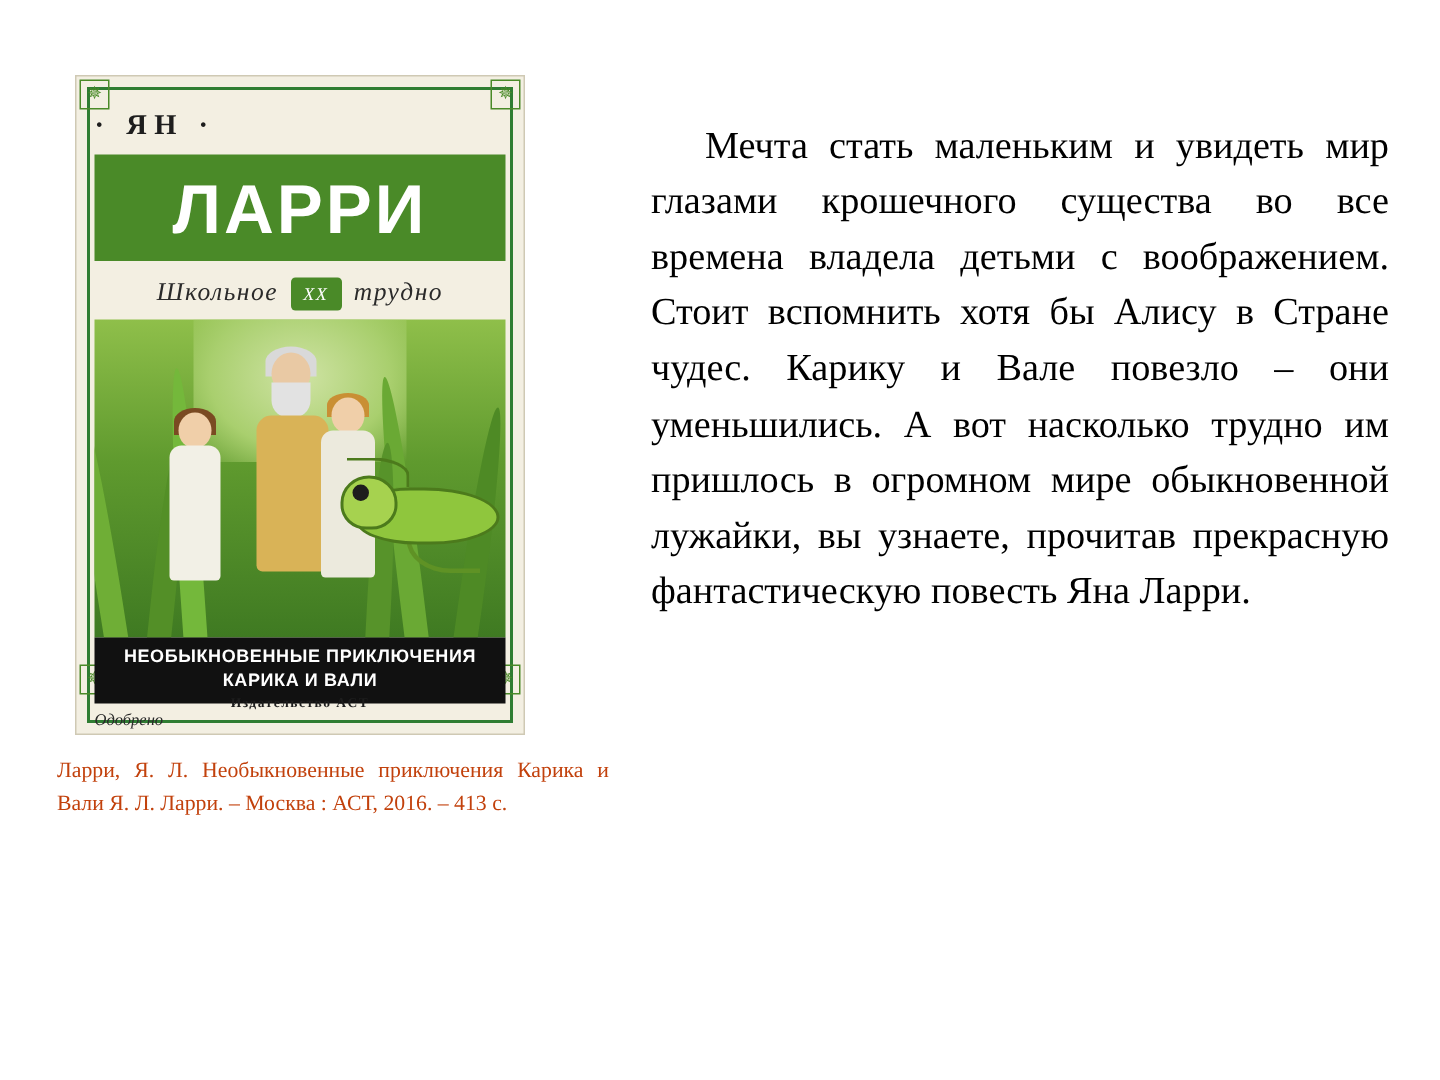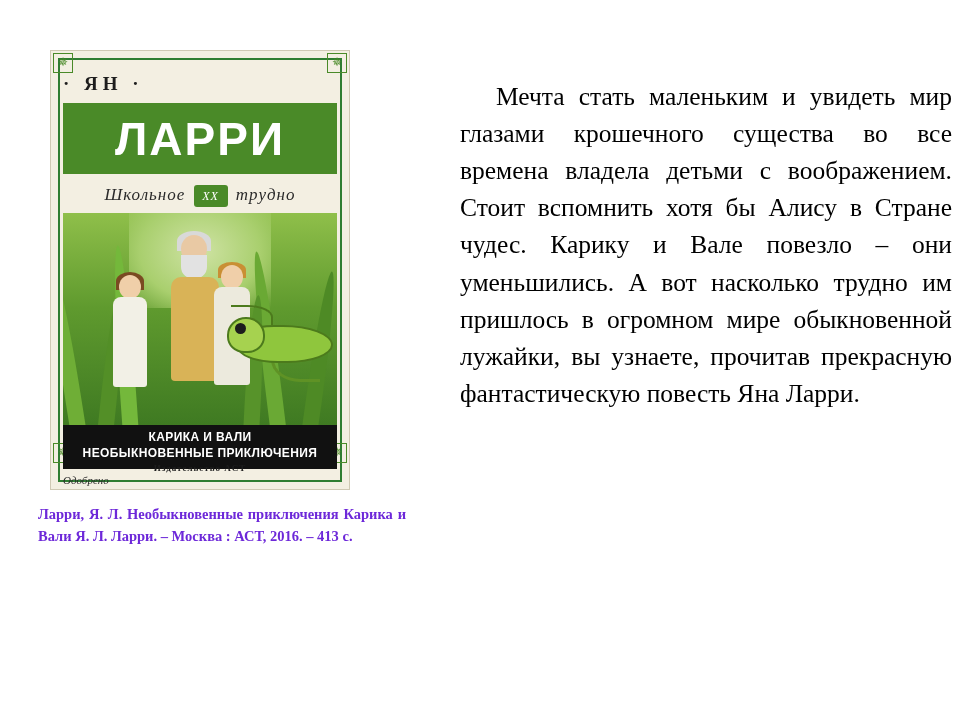--- a/index.html
+++ b/index.html
@@ -269,31 +269,31 @@
   .orn-tl { left: 2px; top: 2px; }
   .orn-tr { right: 2px; top: 2px; }
   .orn-bl { left: 2px; bottom: 26px; }
   .orn-br { right: 2px; bottom: 26px; }
 
   
   .caption {
     margin-top: 14px;
     width: 368px;
     font-family: "Liberation Serif", serif;
-    font-weight: bold;
+    font-weight: normal;
     font-size: 14.5px;
     line-height: 1.5;
-    color: #6d28d9;
+    color: #c2410c;
     text-align: justify;
   }
 
   
   .right-col {
     position: absolute;
-    left: 460px;
+    left: 434px;
     top: 52px;
     width: 492px;
   }
   .body-text {
     font-family: "Liberation Serif", serif;
     font-size: 25.5px;
     line-height: 1.46;
     color: #000000;
     text-align: justify;
     text-indent: 36px;
@@ -360,22 +360,22 @@
           <div class="grasshopper">
             <div class="gleg"></div>
             <div class="gbody"></div>
             <div class="ghead"></div>
             <div class="geye"></div>
             <div class="gant"></div>
           </div>
         </div>
 
         <div class="cover-worktitle">
+          <div>НЕОБЫКНОВЕННЫЕ ПРИКЛЮЧЕНИЯ</div>
           <div>КАРИКА И ВАЛИ</div>
-          <div>НЕОБЫКНОВЕННЫЕ ПРИКЛЮЧЕНИЯ</div>
         </div>
 
         <div class="cover-approved">
           <div>Одобрено</div>
           <div>лучшими учителями</div>
         </div>
 
         <div class="cover-publisher">Издательство ACT</div>
       </div>
     </div>

